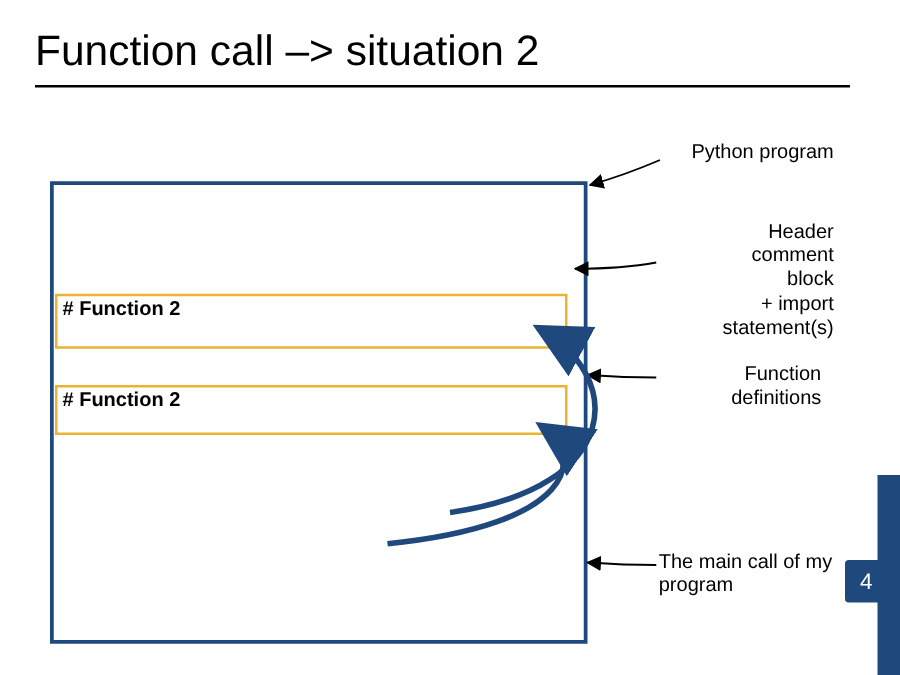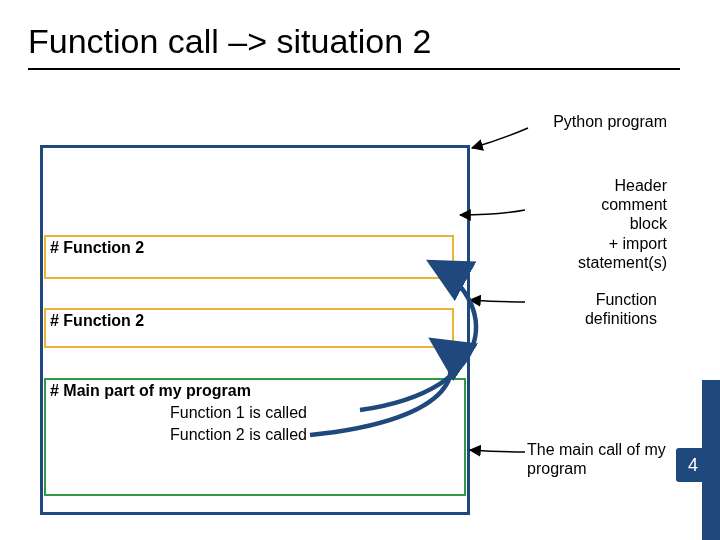--- a/index.html
+++ b/index.html
@@ -173,27 +173,20 @@
 
 
   <div class="inner-box fn1-box">
     <span># Function 2</span>
   </div>
 
   <div class="inner-box fn2-box">
     <span># Function 2</span>
   </div>
 
-  <div class="inner-box main-box">
-    <span># Main part of my program</span>
-    <div class="main-lines">
-      <div>Function 1 is called</div>
-      <div>Function 2 is called</div>
-    </div>
-  </div>
 
   <div class="ann ann-python">Python program</div>
   <div class="ann ann-header">
     Header<br>comment<br>block<br>+ import<br>statement(s)
   </div>
   <div class="ann ann-fndef">
     Function<br>definitions
   </div>
   <div class="ann ann-main">The main call of my program</div>
 

